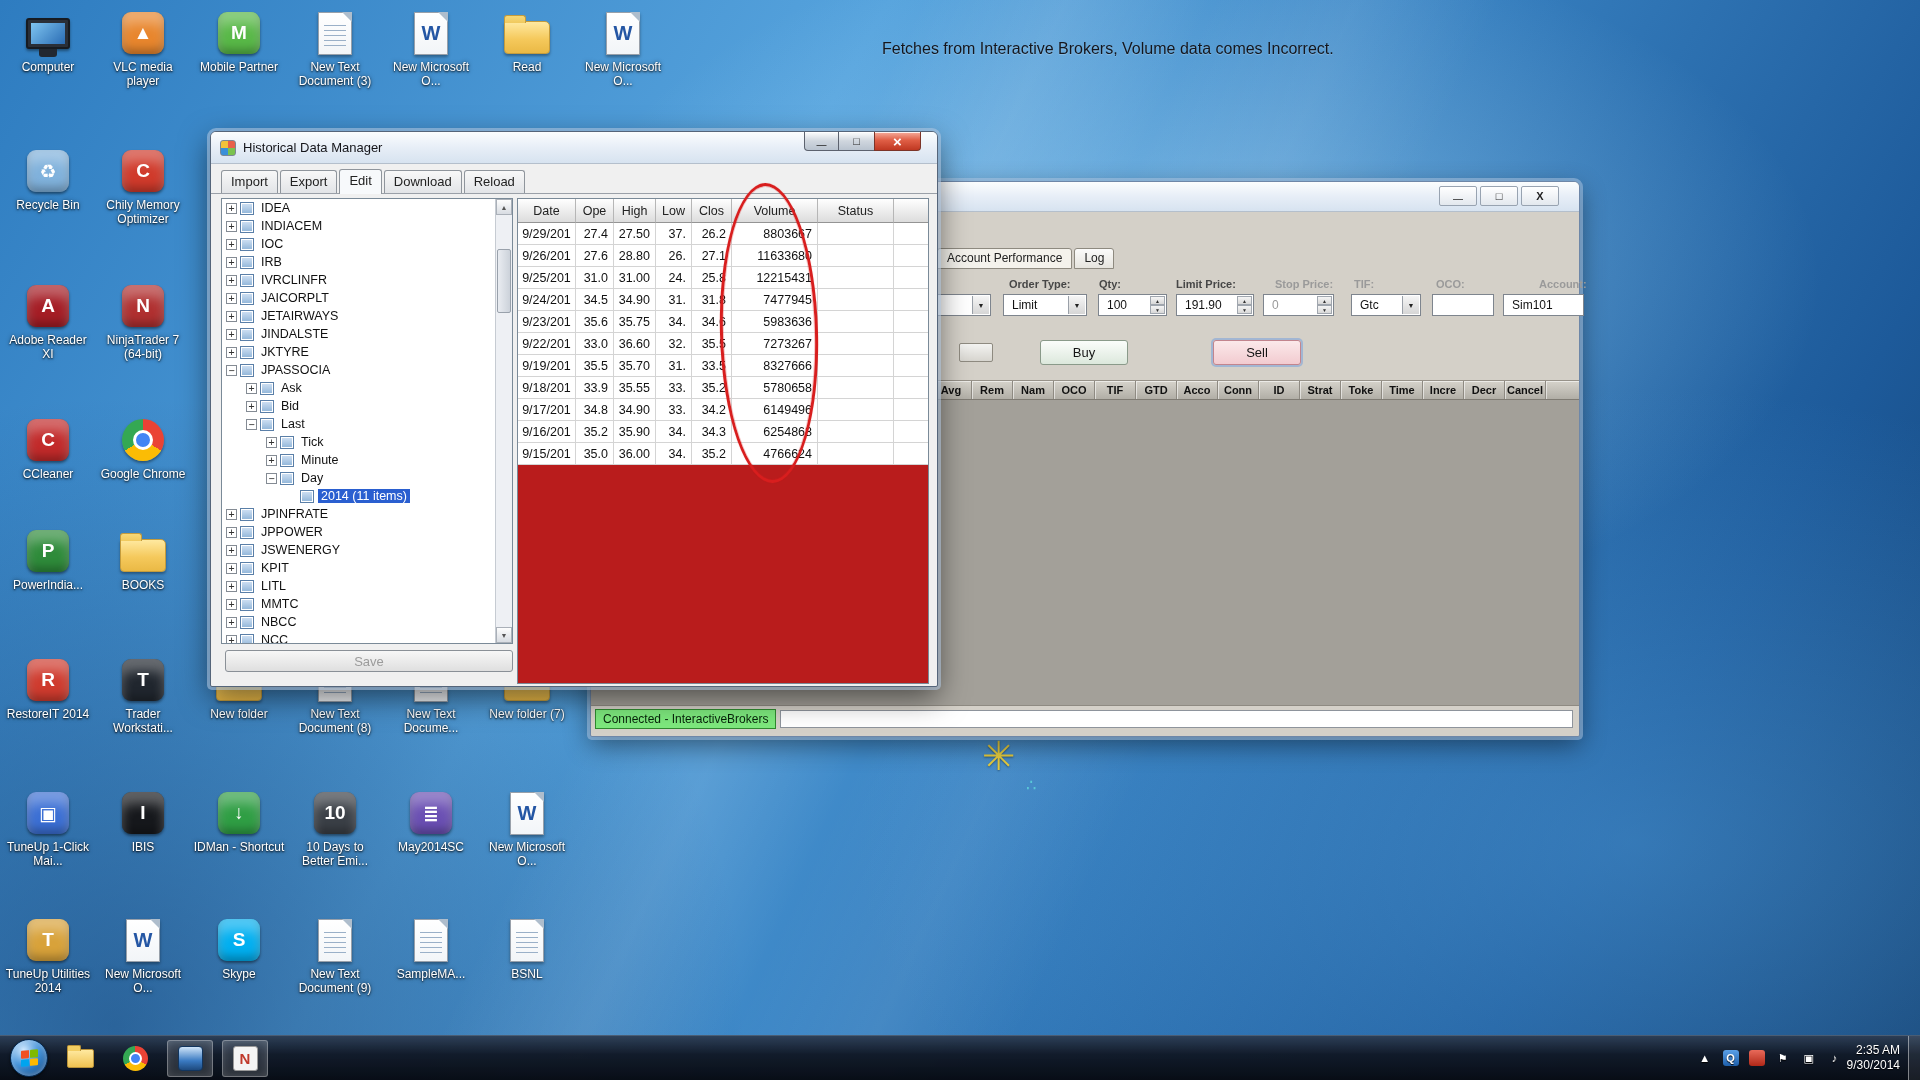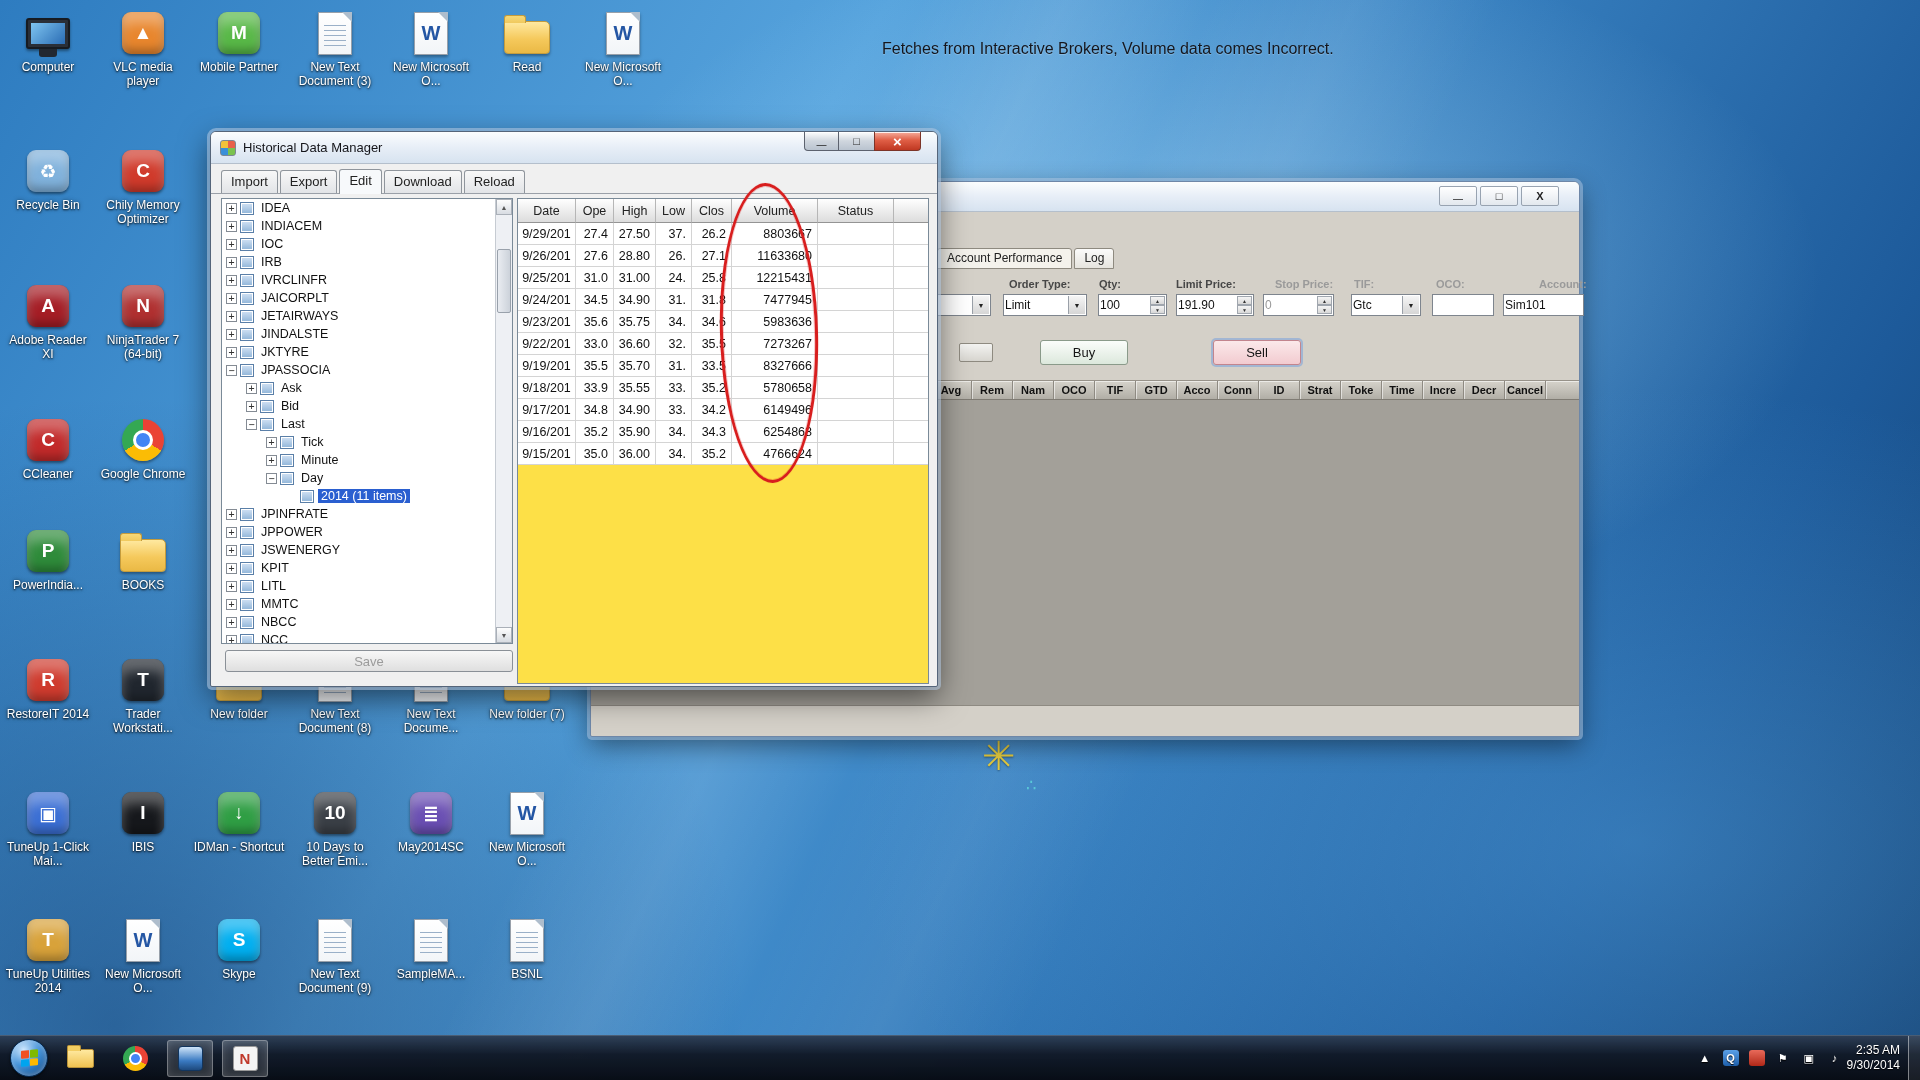--- a/index.html
+++ b/index.html
@@ -83,21 +83,21 @@
   .tlabel { color:#111; padding:0 3px; }
   .tlabel.sel { background:#2a5fd0; color:#ffffff; }
   #tree-sb { position:absolute; right:0; top:0; bottom:0; width:17px; background:#eef0f4; border-left:1px solid #c6cbd2; }
   .sb-btn { height:16px; background:linear-gradient(#fdfdfd,#d8dce2); border:1px solid #aab0b8; font-size:7px; color:#555;
     display:flex; align-items:center; justify-content:center; }
   .sb-btn.down { position:absolute; bottom:0; left:0; right:0; }
   .sb-thumb { position:absolute; top:50px; left:1px; right:1px; height:64px; background:linear-gradient(90deg,#e9ecf1,#ccd2da);
     border:1px solid #99a1ab; border-radius:2px; }
   #save-btn { position:absolute; left:14px; top:518px; width:288px; height:22px; background:linear-gradient(#f7f7f7,#dfdfdf);
     border:1px solid #8a9097; border-radius:3px; font-size:13px; color:#9b9b9b; display:flex; align-items:center; justify-content:center; }
-  #tablewrap { position:absolute; left:306px; top:66px; width:412px; height:486px; background:#fde047; border:1px solid #7a8a98; overflow:hidden; }
+  #tablewrap { position:absolute; left:306px; top:66px; width:412px; height:486px; background:#b91c1c; border:1px solid #7a8a98; overflow:hidden; }
   .thead { display:flex; height:24px; }
   .th { background:linear-gradient(#ffffff,#eaeaea 60%,#dcdcdc); border-right:1px solid #b6b6b6; border-bottom:1px solid #949494;
     font-size:12.5px; display:flex; align-items:center; justify-content:center; color:#222; }
   .trow { display:flex; height:22px; background:#fff; }
   .td { border-right:1px solid #d4d4d4; border-bottom:1px solid #d4d4d4; font-size:12.5px; display:flex; align-items:center;
     justify-content:flex-end; padding-right:5px; color:#111; background:#fff; }
   .td.ctr { justify-content:center; padding-right:0; }
   .cw-date{width:58px}.cw-ope{width:38px}.cw-high{width:42px}.cw-low{width:36px}.cw-clos{width:40px}.cw-vol{width:86px}.cw-status{width:76px}
   .cw-fill{flex:1; border-right:none;}
   #volume-annotation { position:absolute; left:720px; top:183px; width:98px; height:300px; border:3px solid #d81e1e;
@@ -114,21 +114,21 @@
   .fbtn.fmin::before{content:"—"; margin-top:4px;}
   .fbtn.fmax::before{content:"□"; font-size:11px;}
   .fbtn.fclose::before{content:"X"; font-weight:bold; font-size:11px;}
   .ttabs { position:absolute; left:346px; top:66px; display:flex; }
   .ttab { font-size:12px; padding:2px 9px 3px; background:linear-gradient(#fbfbfa,#e6e4de); border:1px solid #8e8a80;
     border-radius:3px 3px 0 0; margin-right:2px; color:#222; }
   .ttab.active { background:#f4f2ec; }
   .flabel { position:absolute; top:96px; font-size:11px; color:#474747; white-space:nowrap;font-weight:bold; }
   .flabel.dim { color:#9a9a9a; }
   .combo,.spin,.tfield { position:absolute; top:112px; height:22px; background:#fff; border:1px solid #7e858e; font-size:12px;
-    color:#111; display:flex; align-items:center; padding-left:1px; }
+    color:#111; display:flex; align-items:center; padding-left:8px; }
   .dim-text { color:#999; }
   .drop { position:absolute; top:1px; right:1px; bottom:1px; width:17px; background:linear-gradient(#f5f5f5,#d6d6d6);
     border-left:1px solid #9aa0a8; display:flex; align-items:center; justify-content:center; font-size:7px; color:#222; }
   .drop::before{content:"▼";}
   .updown { position:absolute; top:1px; right:1px; bottom:1px; width:15px; display:flex; flex-direction:column; }
   .updown span { flex:1; background:linear-gradient(#f5f5f5,#d8d8d8); border:1px solid #a0a6ae; font-size:5px; display:flex;
     align-items:center; justify-content:center; color:#333; }
   .updown .su::before{content:"▲";}
   .updown .sd::before{content:"▼";}
   #mini-btn { position:absolute; left:368px; top:161px; width:34px; height:19px; background:linear-gradient(#f3f3f1,#d7d5cf);
@@ -521,20 +521,24 @@
         <div class="gh">Incre</div>
 
         <div class="gh">Decr</div>
 
         <div class="gh">Cancel</div>
       </div>
     <div class="gh-fill"></div>
   </div>
   <div id="grid-body"></div>
 
+  <div id="tstatus">
+    <div id="conn-badge">Connected - InteractiveBrokers</div>
+    <div id="status-strip"></div>
+  </div>
 </div>
 
 <div class="win" id="hdm">
   <div class="titlebar">
     <div class="win-icon"></div>
     <div class="title-text">Historical Data Manager</div>
     <div class="winbtns">
       <div class="wbtn min"></div>
       <div class="wbtn max"></div>
       <div class="wbtn close"></div>

